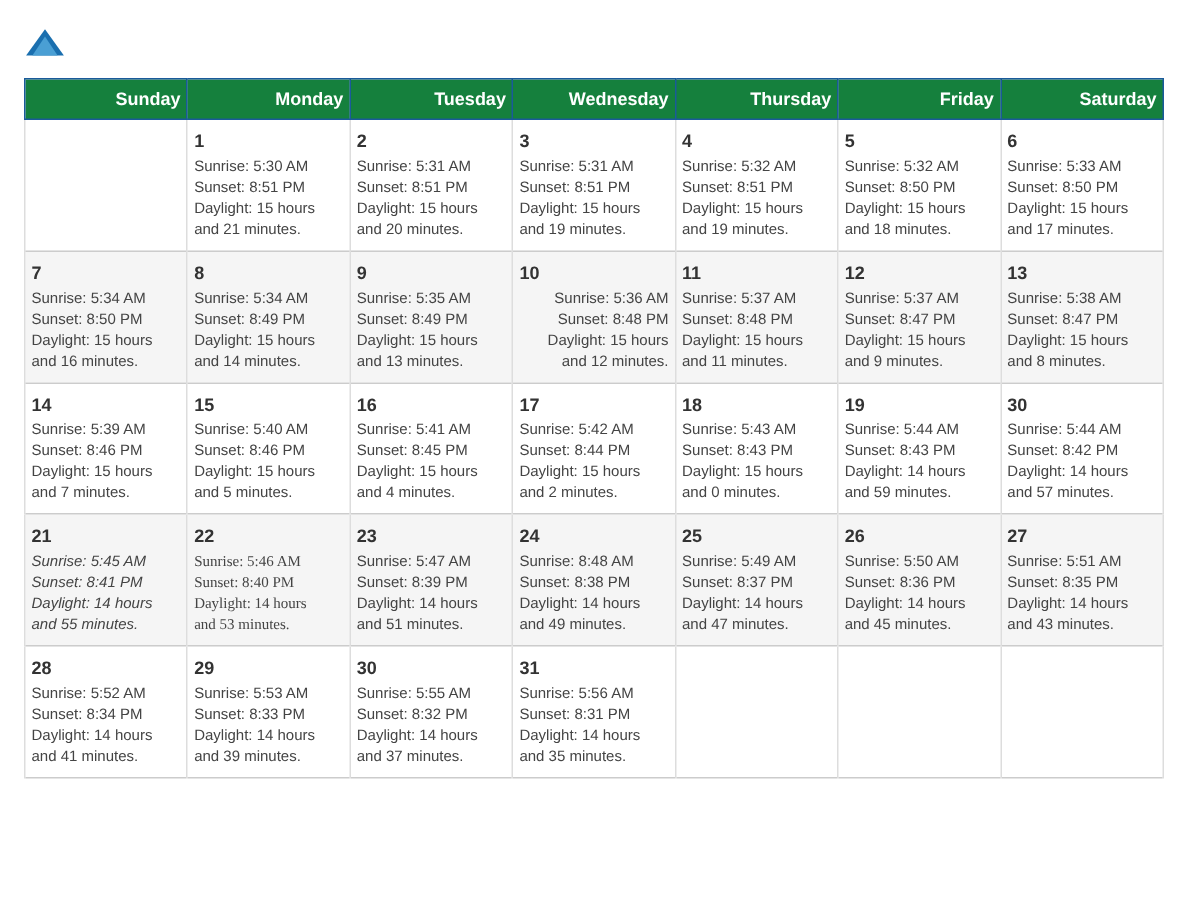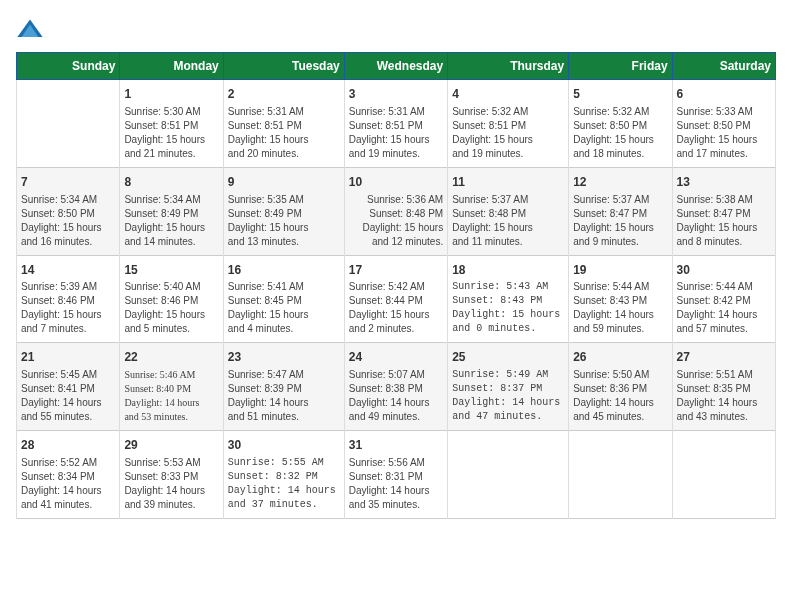--- a/index.html
+++ b/index.html
@@ -234,21 +234,21 @@
         </td>
         <td>
           <span class="day-num">17</span>
           <div class="day-info" style="white-space: pre-line;">Sunrise: 5:42 AM
 Sunset: 8:44 PM
 Daylight: 15 hours
 and 2 minutes.</div>
         </td>
         <td>
           <span class="day-num">18</span>
-          <div class="day-info" style="white-space: pre-line; font-family: Liberation Mono, monospace;">Sunrise: 5:43 AM
+          <div class="day-info" style="white-space: pre-line;">Sunrise: 5:43 AM
 Sunset: 8:43 PM
 Daylight: 15 hours
 and 0 minutes.</div>
         </td>
         <td>
           <span class="day-num">19</span>
           <div class="day-info" style="white-space: pre-line;">Sunrise: 5:44 AM
 Sunset: 8:43 PM
 Daylight: 14 hours
 and 59 minutes.</div>
@@ -257,49 +257,49 @@
           <span class="day-num">30</span>
           <div class="day-info" style="white-space: pre-line;">Sunrise: 5:44 AM
 Sunset: 8:42 PM
 Daylight: 14 hours
 and 57 minutes.</div>
         </td>
       </tr>
       <tr>
         <td>
           <span class="day-num">21</span>
-          <div class="day-info" style="white-space: pre-line;">Sunrise: 5:45 AM
+          <div class="day-info" style="white-space: pre-line; font-style: italic;">Sunrise: 5:45 AM
 Sunset: 8:41 PM
 Daylight: 14 hours
 and 55 minutes.</div>
         </td>
         <td>
           <span class="day-num">22</span>
           <div class="day-info" style="white-space: pre-line; font-family: Liberation Serif, serif;">Sunrise: 5:46 AM
 Sunset: 8:40 PM
 Daylight: 14 hours
 and 53 minutes.</div>
         </td>
         <td>
           <span class="day-num">23</span>
           <div class="day-info" style="white-space: pre-line;">Sunrise: 5:47 AM
 Sunset: 8:39 PM
 Daylight: 14 hours
 and 51 minutes.</div>
         </td>
         <td>
           <span class="day-num">24</span>
-          <div class="day-info" style="white-space: pre-line;">Sunrise: 5:07 AM
+          <div class="day-info" style="white-space: pre-line;">Sunrise: 8:48 AM
 Sunset: 8:38 PM
 Daylight: 14 hours
 and 49 minutes.</div>
         </td>
         <td>
           <span class="day-num">25</span>
-          <div class="day-info" style="white-space: pre-line; font-family: Liberation Mono, monospace;">Sunrise: 5:49 AM
+          <div class="day-info" style="white-space: pre-line;">Sunrise: 5:49 AM
 Sunset: 8:37 PM
 Daylight: 14 hours
 and 47 minutes.</div>
         </td>
         <td>
           <span class="day-num">26</span>
           <div class="day-info" style="white-space: pre-line;">Sunrise: 5:50 AM
 Sunset: 8:36 PM
 Daylight: 14 hours
 and 45 minutes.</div>
@@ -322,21 +322,21 @@
         </td>
         <td>
           <span class="day-num">29</span>
           <div class="day-info" style="white-space: pre-line;">Sunrise: 5:53 AM
 Sunset: 8:33 PM
 Daylight: 14 hours
 and 39 minutes.</div>
         </td>
         <td>
           <span class="day-num">30</span>
-          <div class="day-info" style="white-space: pre-line; font-family: Liberation Mono, monospace;">Sunrise: 5:55 AM
+          <div class="day-info" style="white-space: pre-line;">Sunrise: 5:55 AM
 Sunset: 8:32 PM
 Daylight: 14 hours
 and 37 minutes.</div>
         </td>
         <td>
           <span class="day-num">31</span>
           <div class="day-info" style="white-space: pre-line;">Sunrise: 5:56 AM
 Sunset: 8:31 PM
 Daylight: 14 hours
 and 35 minutes.</div>

